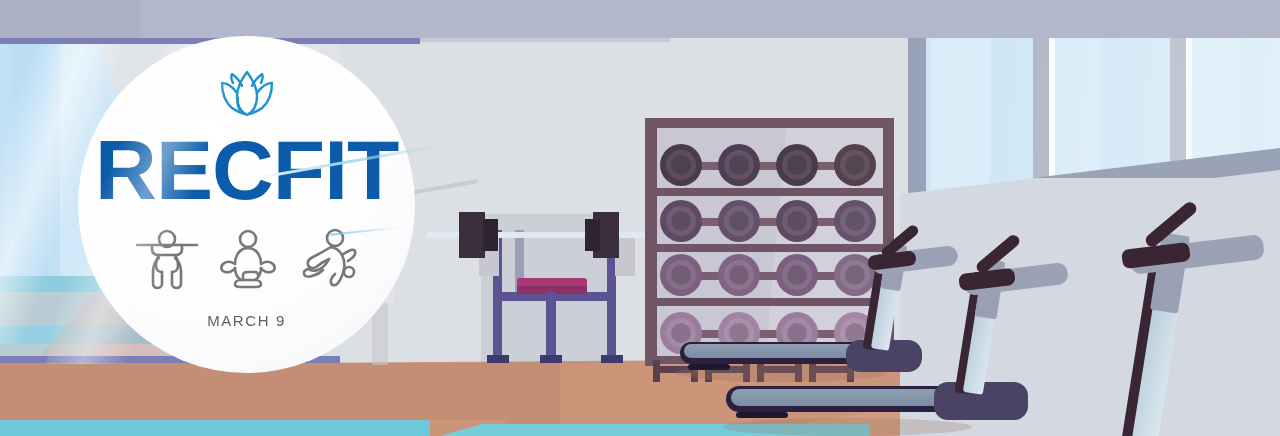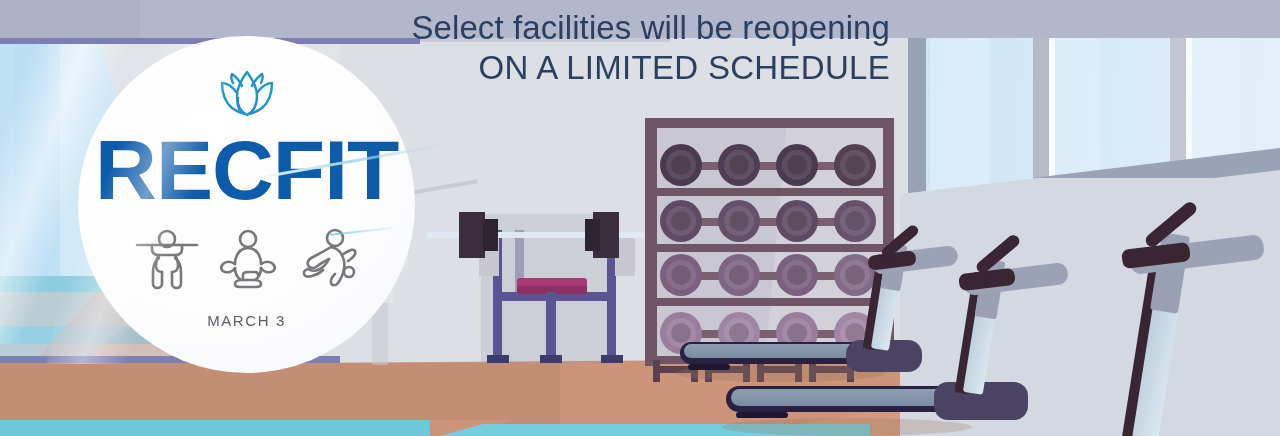--- a/index.html
+++ b/index.html
@@ -541,24 +541,20 @@
 
   <div class="tm" style="left:800px; top:212px; width:480px; height:224px;">
     <div class="tm-upright" style="left:336px; top:42px; height:190px; transform:rotate(9deg); width:16px;"></div>
     <div class="tm-upright-fill" style="left:346px; top:46px; height:186px; transform:rotate(9deg); width:26px;"></div>
     <div class="tm-upright-top" style="left:356px; top:22px; height:78px; transform:rotate(9deg); width:28px;"></div>
     <div class="tm-console" style="left:330px; top:30px; width:134px; height:25px; transform:rotate(-7deg);"></div>
     <div class="tm-grip" style="left:322px; top:34px; width:68px; height:19px; transform:rotate(-7deg);"></div>
     <div class="tm-armL" style="left:340px; top:6px; width:62px; height:13px; transform:rotate(-40deg); background:#3a2633;"></div>
   </div>
 
-  <div id="headline">
-    <div class="hl-line1">Select facilities will be reopening</div>
-    <div class="hl-line2">On a limited schedule</div>
-  </div>
 
   <div id="badge">
     <div id="badge-inner">
       <svg id="lotus" viewBox="0 0 72 52">
         <g fill="none" stroke="#1f93cf" stroke-width="2.4" stroke-linejoin="round" stroke-linecap="round">
           <path d="M36 6 C30 14 26 22 26 30 C26 39 30 46 36 49 C42 46 46 39 46 30 C46 22 42 14 36 6 Z"></path>
           <path d="M26 27 C21 20 16 17 11 17 C11 26 14 36 21 42 C25 45 30 47 34 48"></path>
           <path d="M46 27 C51 20 56 17 61 17 C61 26 58 36 51 42 C47 45 42 47 38 48"></path>
           <path d="M22 17 C20 13 20 10 21 8 C25 11 29 15 31 20"></path>
           <path d="M50 17 C52 13 52 10 51 8 C47 11 43 15 41 20"></path>
@@ -606,21 +602,21 @@
             <path d="M34 19 C39 20 43 23 45 27 C47 31 48 36 47 41"></path>
             <path d="M45 27 C48 25 51 23 54 22 C57 21 59 23 58 26 C57 29 54 31 51 33"></path>
             <path d="M32 31 C30 35 27 39 23 41 C19 43 14 43 11 41"></path>
             <path d="M11 41 C8 42 6 44 7 46 C8 49 12 49 15 48 C19 47 23 45 26 42"></path>
             <path d="M47 41 C46 46 44 51 41 55 C39 58 35 58 34 55 C33 52 35 49 38 46"></path>
             <circle cx="52" cy="44" r="5"></circle>
           </g>
         </svg>
       </div>
 
-      <div id="badge-date">MARCH 3</div>
+      <div id="badge-date">MARCH 9</div>
     </div>
   </div>
 
   <div class="badge-glare"></div>
   <div class="badge-glare2"></div>
   <div class="layer glare1" style="z-index:50; pointer-events:none;"></div>
   <div class="layer glare2" style="z-index:50; pointer-events:none;"></div>
 
 </div>
 

